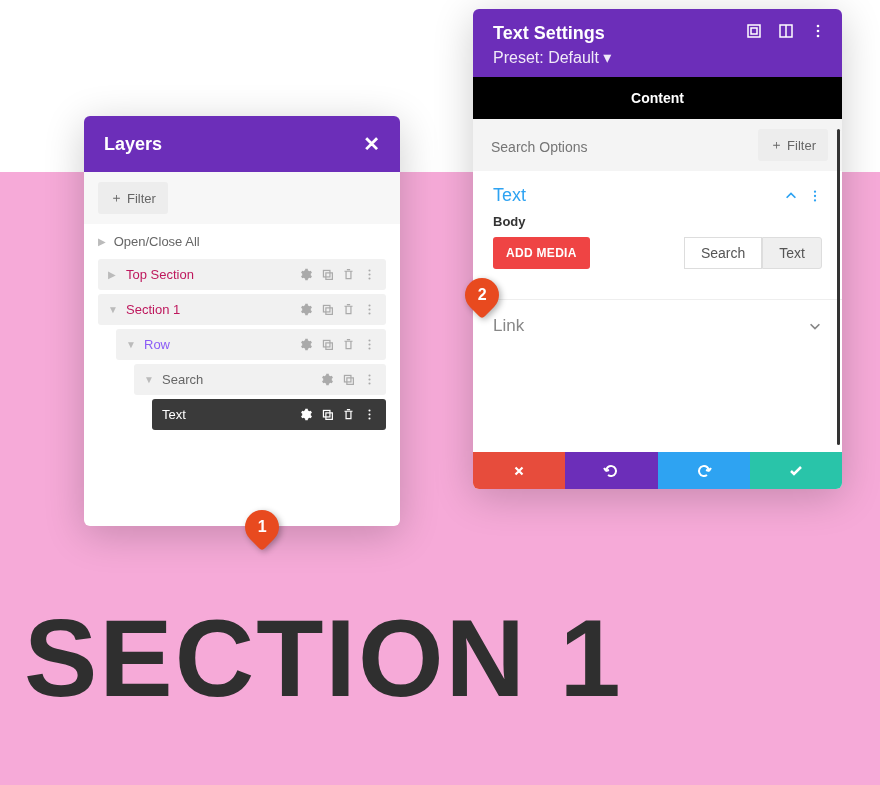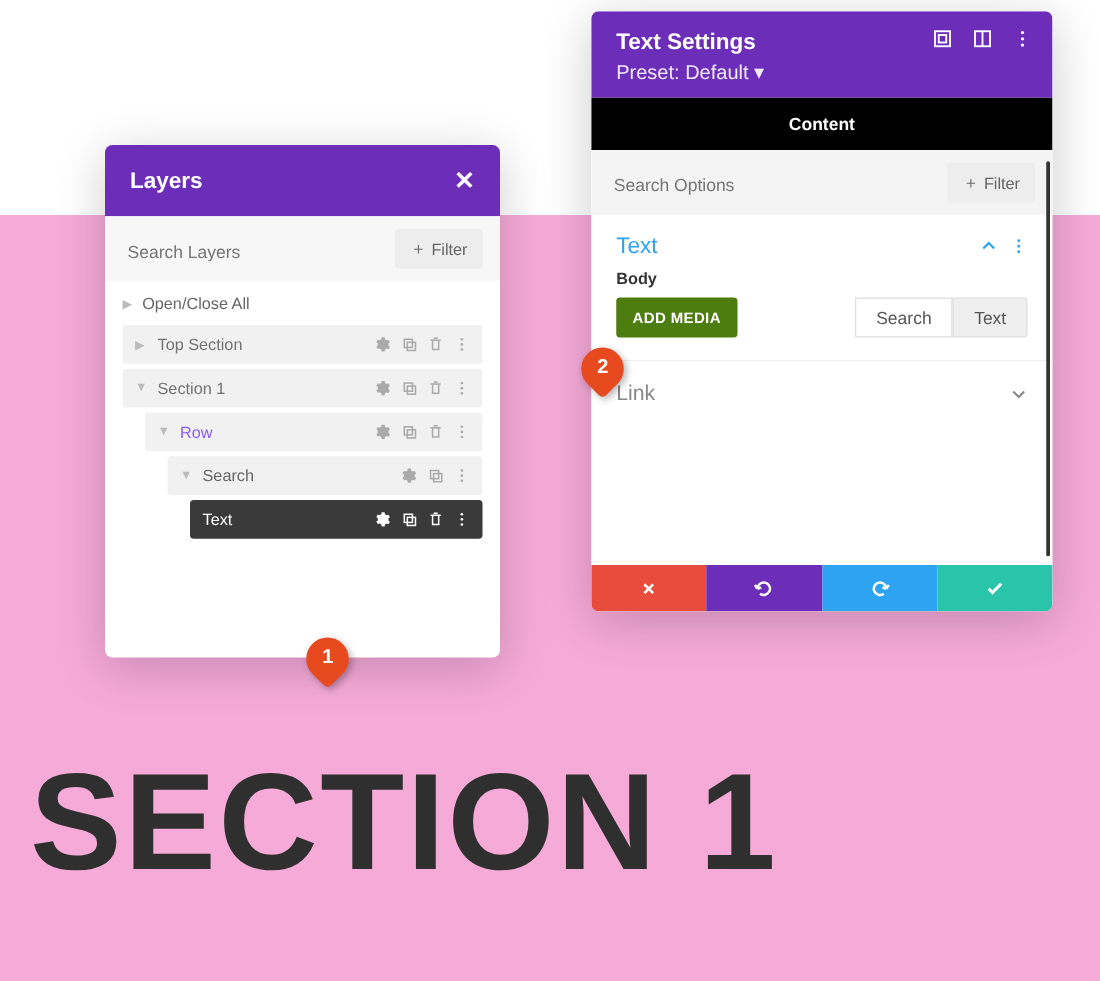--- a/index.html
+++ b/index.html
@@ -23,45 +23,45 @@
 .search-row{display:flex;align-items:flex-end;padding:10px 14px;background:#fff;gap:8px}
 .layers-panel .search-row{background:#f7f7f7}
 .settings-panel .search-row{background:#f4f4f4}
 .search-input{flex:1;border:none;background:transparent;font-size:14px;color:#999;outline:none;padding:6px 4px}
 .filter-btn{background:#ededed;border:none;border-radius:3px;padding:7px 12px;font-size:13px;color:#666;cursor:pointer;display:flex;align-items:center;gap:4px}
 .oc-row{display:flex;align-items:center;padding:10px 14px;color:#666;font-size:13px;cursor:pointer}
 .caret{margin-right:8px;color:#bbb;font-size:10px}
 .layer-list{padding:0 14px}
 .layer-item{display:flex;align-items:center;background:#f1f1f1;border-radius:3px;margin-bottom:4px;padding:8px 10px;font-size:13px;color:#666;position:relative}
 .layer-item .lcaret{color:#bbb;font-size:10px;margin-right:8px;width:10px}
-.layer-item.blue .lname{color:#737373}
+.layer-item.blue .lname{color:#be185d}
 .layer-item.teal .lname{color:#8b5cf6}
 .layer-item.dark{background:#3a3a3a;color:#fff}
 .layer-item.dark .lname{color:#fff}
 .layer-item .lname{flex:1}
 .layer-item .licons{display:flex;gap:8px;color:#aaa}
 .layer-item.dark .licons{color:#fff}
 .li-ico{width:13px;height:13px;cursor:pointer}
 .indent1{margin-left:18px}
 .indent2{margin-left:36px}
 .indent3{margin-left:54px}
 .sect-head{padding:14px 20px 8px;display:flex;align-items:center;justify-content:space-between}
 .sect-title{font-size:18px;color:#2ea3f2;font-weight:500}
 .sect-icons{display:flex;gap:10px;align-items:center;color:#2ea3f2}
 .body-label{padding:0 20px;font-size:13px;font-weight:700;color:#333}
 .editor{margin:8px 20px 0}
 .editor-tabs{display:flex;align-items:center;margin-bottom:8px}
-.add-media{background:#4d7c0f;color:#fff;border:none;border-radius:3px;padding:9px 13px;font-size:12px;font-weight:700;cursor:pointer;letter-spacing:.3px}
+.add-media{background:#ef4444;color:#fff;border:none;border-radius:3px;padding:9px 13px;font-size:12px;font-weight:700;cursor:pointer;letter-spacing:.3px}
 .spacer{flex:1}
 .etab{border:1px solid #ddd;padding:7px 16px;font-size:14px;color:#555;cursor:pointer;background:#fff}
 .etab.active{background:#efefef}
 .etab:first-of-type{border-right:none;border-radius:3px 0 0 3px}
 .etab:last-of-type{border-radius:0 3px 3px 0}
 .textarea{width:100%;height:170px;border:1px solid #ddd;border-radius:3px;padding:10px;font-size:13px;color:#444;font-family:Menlo,Consolas,monospace;resize:none;outline:none}
-.link-row{padding:16px 20px;display:flex;align-items:center;justify-content:space-between;border-top:1px solid #eee;margin-top:18px}
+.link-row{padding:16px 20px;display:flex;align-items:center;justify-content:space-between;border-top:1px solid #eee;margin-top:30px}
 .link-title{font-size:17px;color:#888}
 .footer{position:absolute;bottom:0;left:0;right:0;display:flex;height:37px}
 .fbtn{flex:1;display:flex;align-items:center;justify-content:center;color:#fff;cursor:pointer}
 .fbtn.red{background:#e74c3c}
 .fbtn.purple{background:#6c2eb9}
 .fbtn.blue{background:#2ea3f2}
 .fbtn.green{background:#29c4a9}
 .callout{position:absolute;width:34px;height:34px;background:#e84a1f;border-radius:50% 50% 50% 4px;transform:rotate(-45deg);display:flex;align-items:center;justify-content:center;box-shadow:0 3px 6px rgba(0,0,0,.3)}
 .callout span{transform:rotate(45deg);color:#fff;font-weight:700;font-size:16px}
 .callout.c1{left:245px;top:510px}
@@ -74,21 +74,20 @@
 
 <div class="pink-bg"></div>
 <div class="section-title">SECTION 1</div>
 
 <div class="panel layers-panel">
   <div class="panel-head">
     <div class="panel-title">Layers</div>
     <div class="close-x">✕</div>
   </div>
   <div class="search-row">
-    <input class="search-input" placeholder="Search Layers" style="">
     <button class="filter-btn">
         <span>＋</span>
         <span>Filter</span>
       </button>
   </div>
   <div class="oc-row">
     <span class="caret">▶</span>
     <span>Open/Close All</span>
   </div>
   <div class="layer-list">

